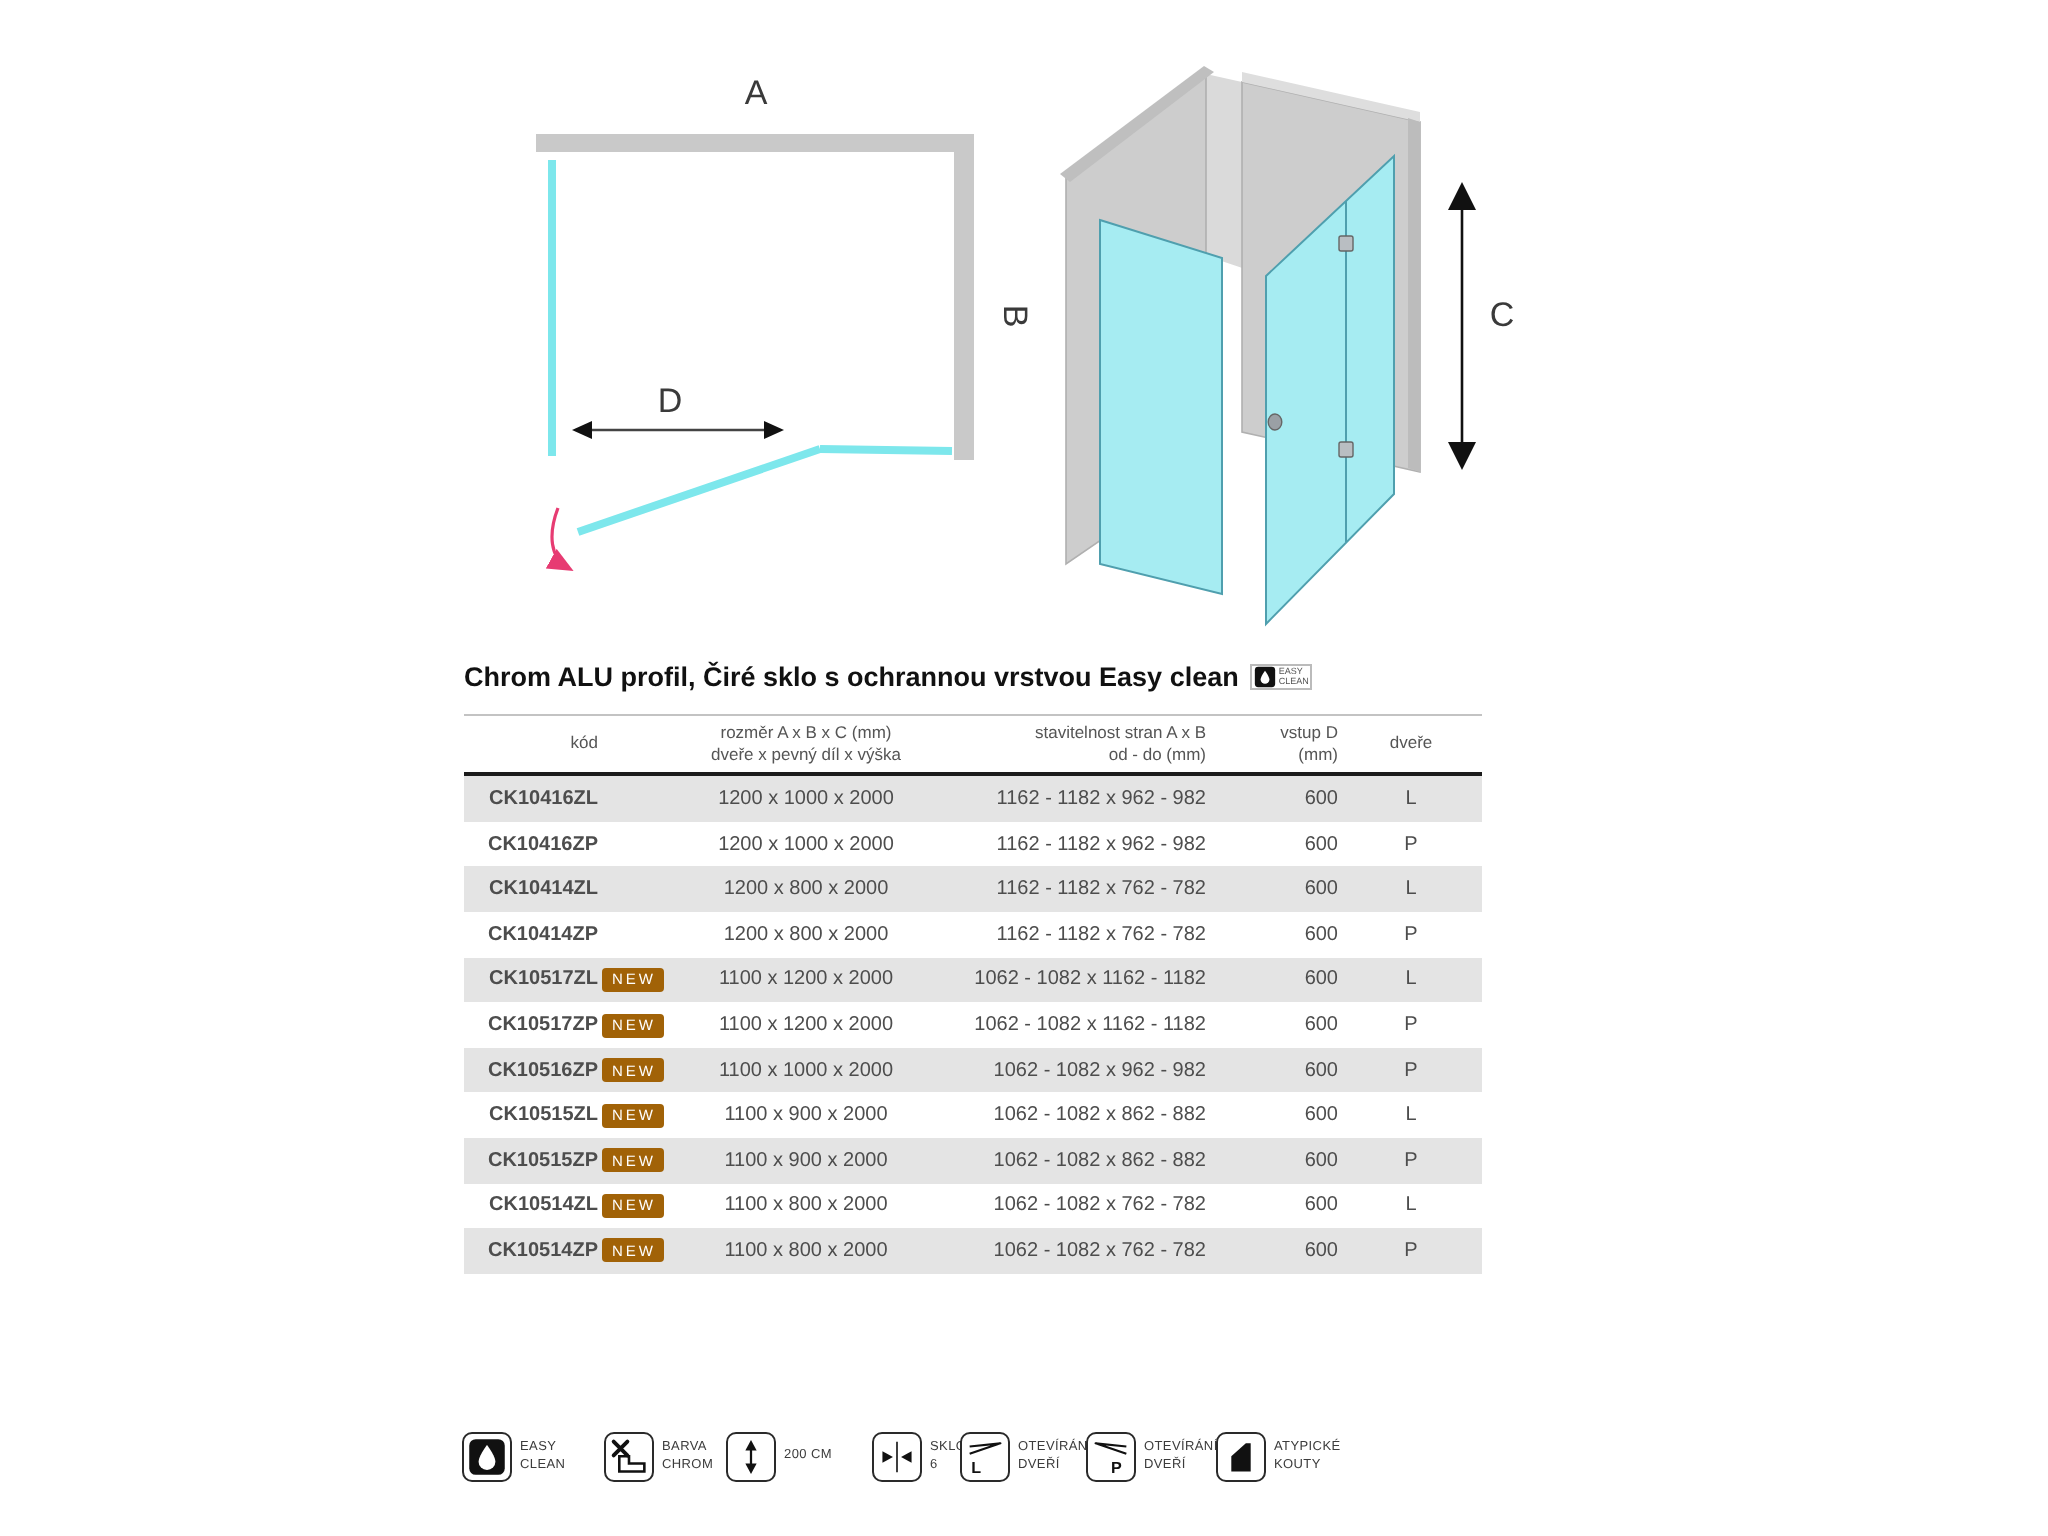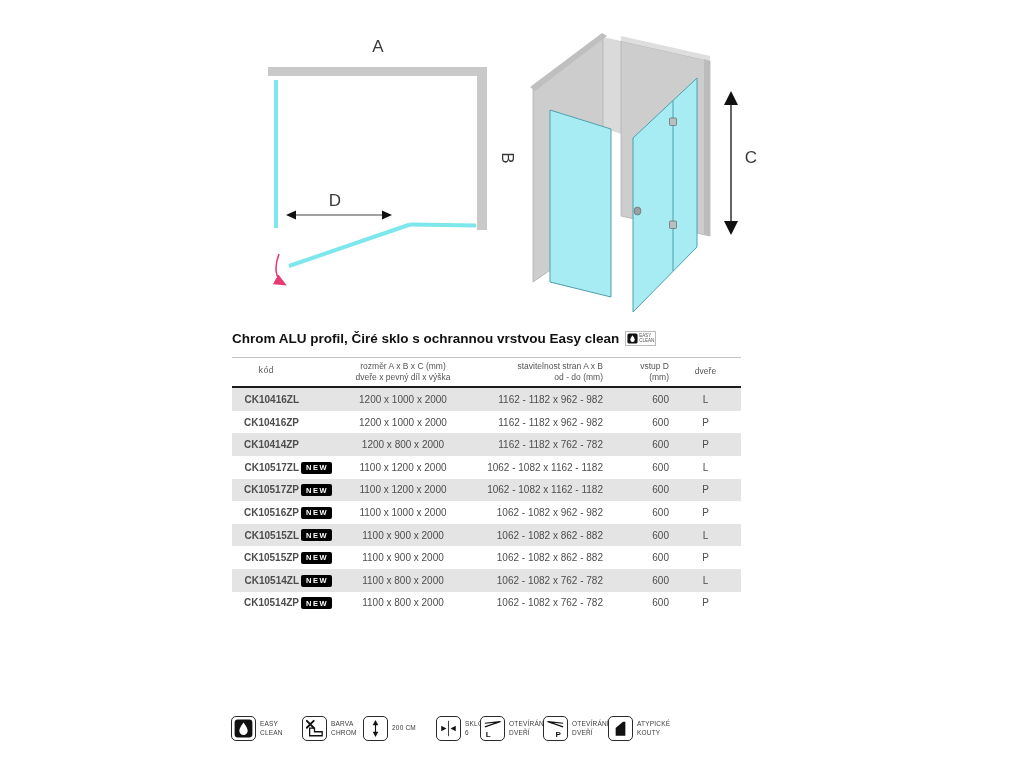--- a/index.html
+++ b/index.html
@@ -5,43 +5,43 @@
   html,body{margin:0;padding:0;}
   body{
     width:1024px;height:768px;background:#fff;position:relative;overflow:hidden;
     font-family:"Liberation Sans",sans-serif;color:#333;
   }
   
   .plan-diagram{position:absolute;left:230px;top:18px;}
   .iso-diagram{position:absolute;left:518px;top:14px;}
   .dim-label{font-size:17px;fill:#3a3a3a;font-family:"Liberation Sans",sans-serif;}
   
-  .title-row{position:absolute;left:232px;top:331px;width:520px;display:flex;gap:6px;}
+  .title-row{position:absolute;left:232px;top:331px;width:520px;display:flex;align-items:center;gap:6px;}
   .page-title{font-size:13.5px;font-weight:bold;color:#111;white-space:nowrap;}
   .mini-badge{display:inline-flex;align-items:center;gap:1px;border:1px solid #bbb;padding:0px 1px;background:#fff;}
   .mini-badge-text{font-size:4.5px;line-height:1.1;color:#555;letter-spacing:0;}
   
   .spec-table{position:absolute;left:232px;top:357px;width:497px;border-collapse:collapse;table-layout:fixed;}
   .spec-table thead th{
     font-size:8.5px;font-weight:normal;color:#555;line-height:1.25;
     border-top:1px solid #c3c3c3;border-bottom:2px solid #1b1b1b;
     padding:3px 1px 4px;vertical-align:middle;
   }
   .spec-table tbody td{height:22.6px;font-size:10px;color:#4d4d4d;padding:0 1px;vertical-align:middle;}
   .spec-table tbody tr:nth-child(odd){background:#e4e4e4;}
   .c-code{width:66px;text-align:right;}
   td.c-code{font-weight:bold;color:#1d1d1d;font-size:10.5px;padding-left:5px;}
-  th.c-code{text-align:center;padding-left:5px;font-family:Liberation Mono, monospace;}
+  th.c-code{text-align:right;padding-left:5px;}
   .c-new{width:42px;text-align:left;}
   .c-dim{width:116px;text-align:center;}
   .c-adj{width:140px;text-align:right;}
   .c-entry{width:64px;text-align:right;}
   .c-door{width:69px;text-align:center;}
   .new-badge{
-    display:inline-block;background:#000000;color:#fff;font-size:7.5px;font-weight:bold;
+    display:inline-block;background:#a16207;color:#fff;font-size:7.5px;font-weight:normal;
     letter-spacing:1.5px;padding:2.5px 4px 2px 5px;border-radius:2px;line-height:1;
   }
   
   .legend-item{position:absolute;top:716px;display:flex;align-items:center;gap:4px;}
   .legend-box{
     width:25px;height:25px;border:1.6px solid #2a2a2a;border-radius:5px;background:#fff;
     display:flex;align-items:center;justify-content:center;box-sizing:border-box;flex:0 0 auto;
   }
   .legend-label{font-size:6.5px;line-height:1.3;color:#3c3c3c;letter-spacing:0.2px;}
 </style>
@@ -141,20 +141,28 @@
       </tr>
       <tr>
         <td class="c-code">CK10416ZP</td>
         <td class="c-new"></td>
         <td class="c-dim">1200 x 1000 x 2000</td>
         <td class="c-adj">1162 - 1182 x 962 - 982</td>
         <td class="c-entry">600</td>
         <td class="c-door">P</td>
       </tr>
       <tr>
+        <td class="c-code">CK10414ZL</td>
+        <td class="c-new"></td>
+        <td class="c-dim">1200 x 800 x 2000</td>
+        <td class="c-adj">1162 - 1182 x 762 - 782</td>
+        <td class="c-entry">600</td>
+        <td class="c-door">L</td>
+      </tr>
+      <tr>
         <td class="c-code">CK10414ZP</td>
         <td class="c-new"></td>
         <td class="c-dim">1200 x 800 x 2000</td>
         <td class="c-adj">1162 - 1182 x 762 - 782</td>
         <td class="c-entry">600</td>
         <td class="c-door">P</td>
       </tr>
       <tr>
         <td class="c-code">CK10517ZL</td>
         <td class="c-new"><span class="new-badge">NEW</span></td>

